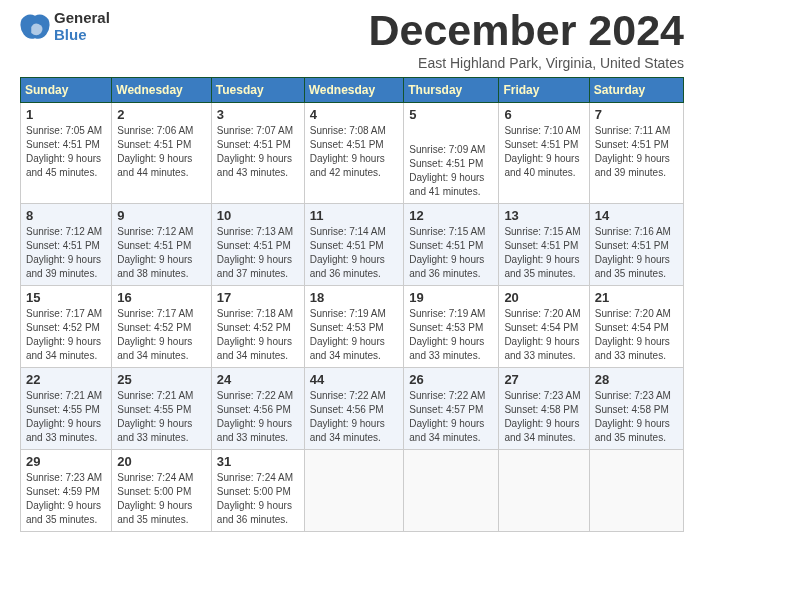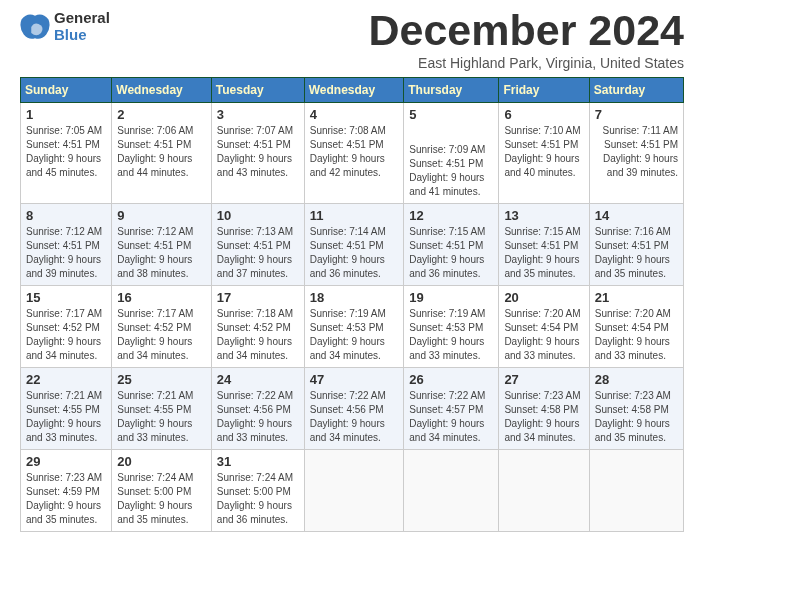--- a/index.html
+++ b/index.html
@@ -170,21 +170,21 @@
           </td>
           <td>
             <span class="day-number">6</span>
             <div class="day-info" style="white-space: pre-line;">Sunrise: 7:10 AM
 Sunset: 4:51 PM
 Daylight: 9 hours
 and 40 minutes.</div>
           </td>
           <td>
             <span class="day-number">7</span>
-            <div class="day-info" style="white-space: pre-line; text-align: right;">Sunrise: 7:11 AM
+            <div class="day-info" style="white-space: pre-line;">Sunrise: 7:11 AM
 Sunset: 4:51 PM
 Daylight: 9 hours
 and 39 minutes.</div>
           </td>
         </tr>
         <tr>
           <td>
             <span class="day-number">8</span>
             <div class="day-info" style="white-space: pre-line;">Sunrise: 7:12 AM
 Sunset: 4:51 PM
@@ -301,21 +301,21 @@
 and 33 minutes.</div>
           </td>
           <td>
             <span class="day-number">24</span>
             <div class="day-info" style="white-space: pre-line;">Sunrise: 7:22 AM
 Sunset: 4:56 PM
 Daylight: 9 hours
 and 33 minutes.</div>
           </td>
           <td>
-            <span class="day-number">47</span>
+            <span class="day-number">44</span>
             <div class="day-info" style="white-space: pre-line;">Sunrise: 7:22 AM
 Sunset: 4:56 PM
 Daylight: 9 hours
 and 34 minutes.</div>
           </td>
           <td>
             <span class="day-number">26</span>
             <div class="day-info" style="white-space: pre-line;">Sunrise: 7:22 AM
 Sunset: 4:57 PM
 Daylight: 9 hours

